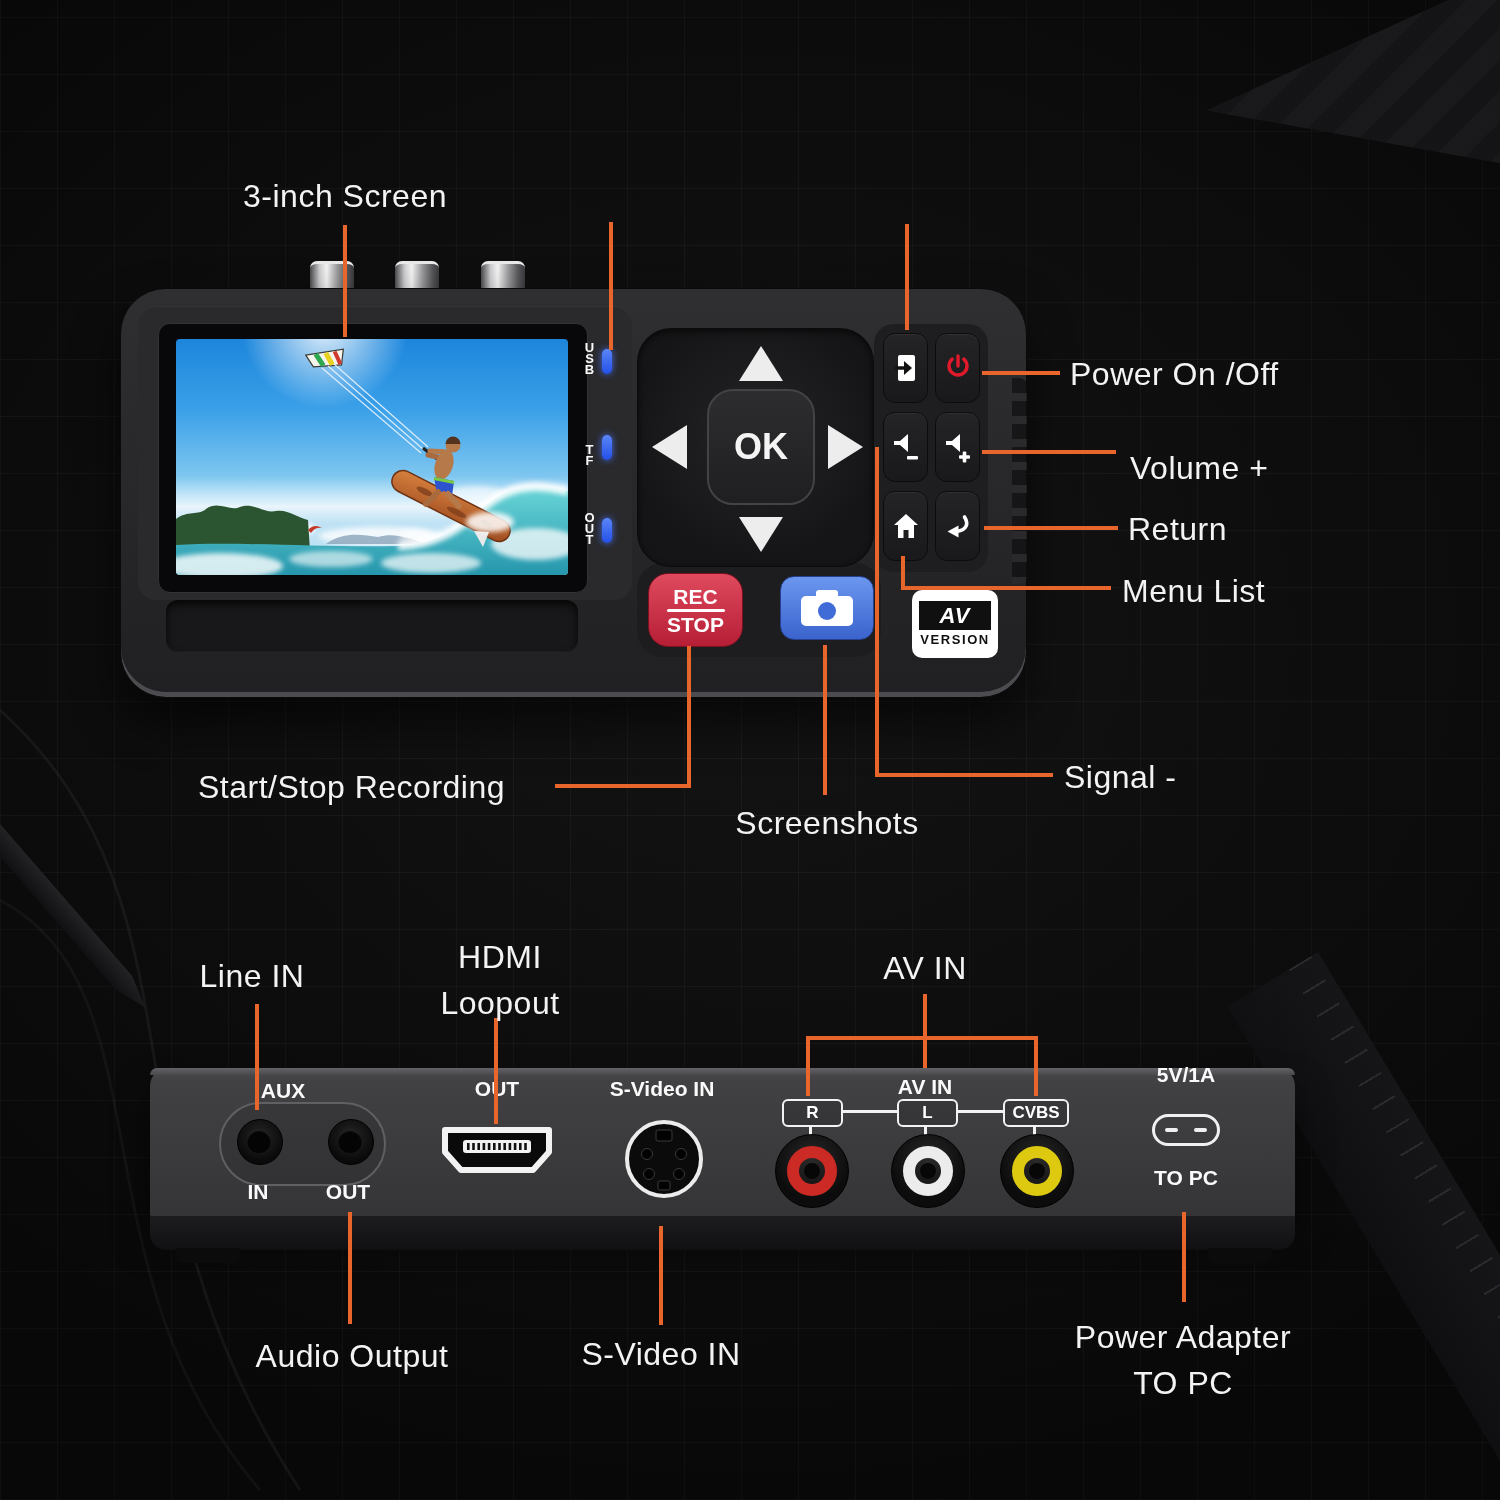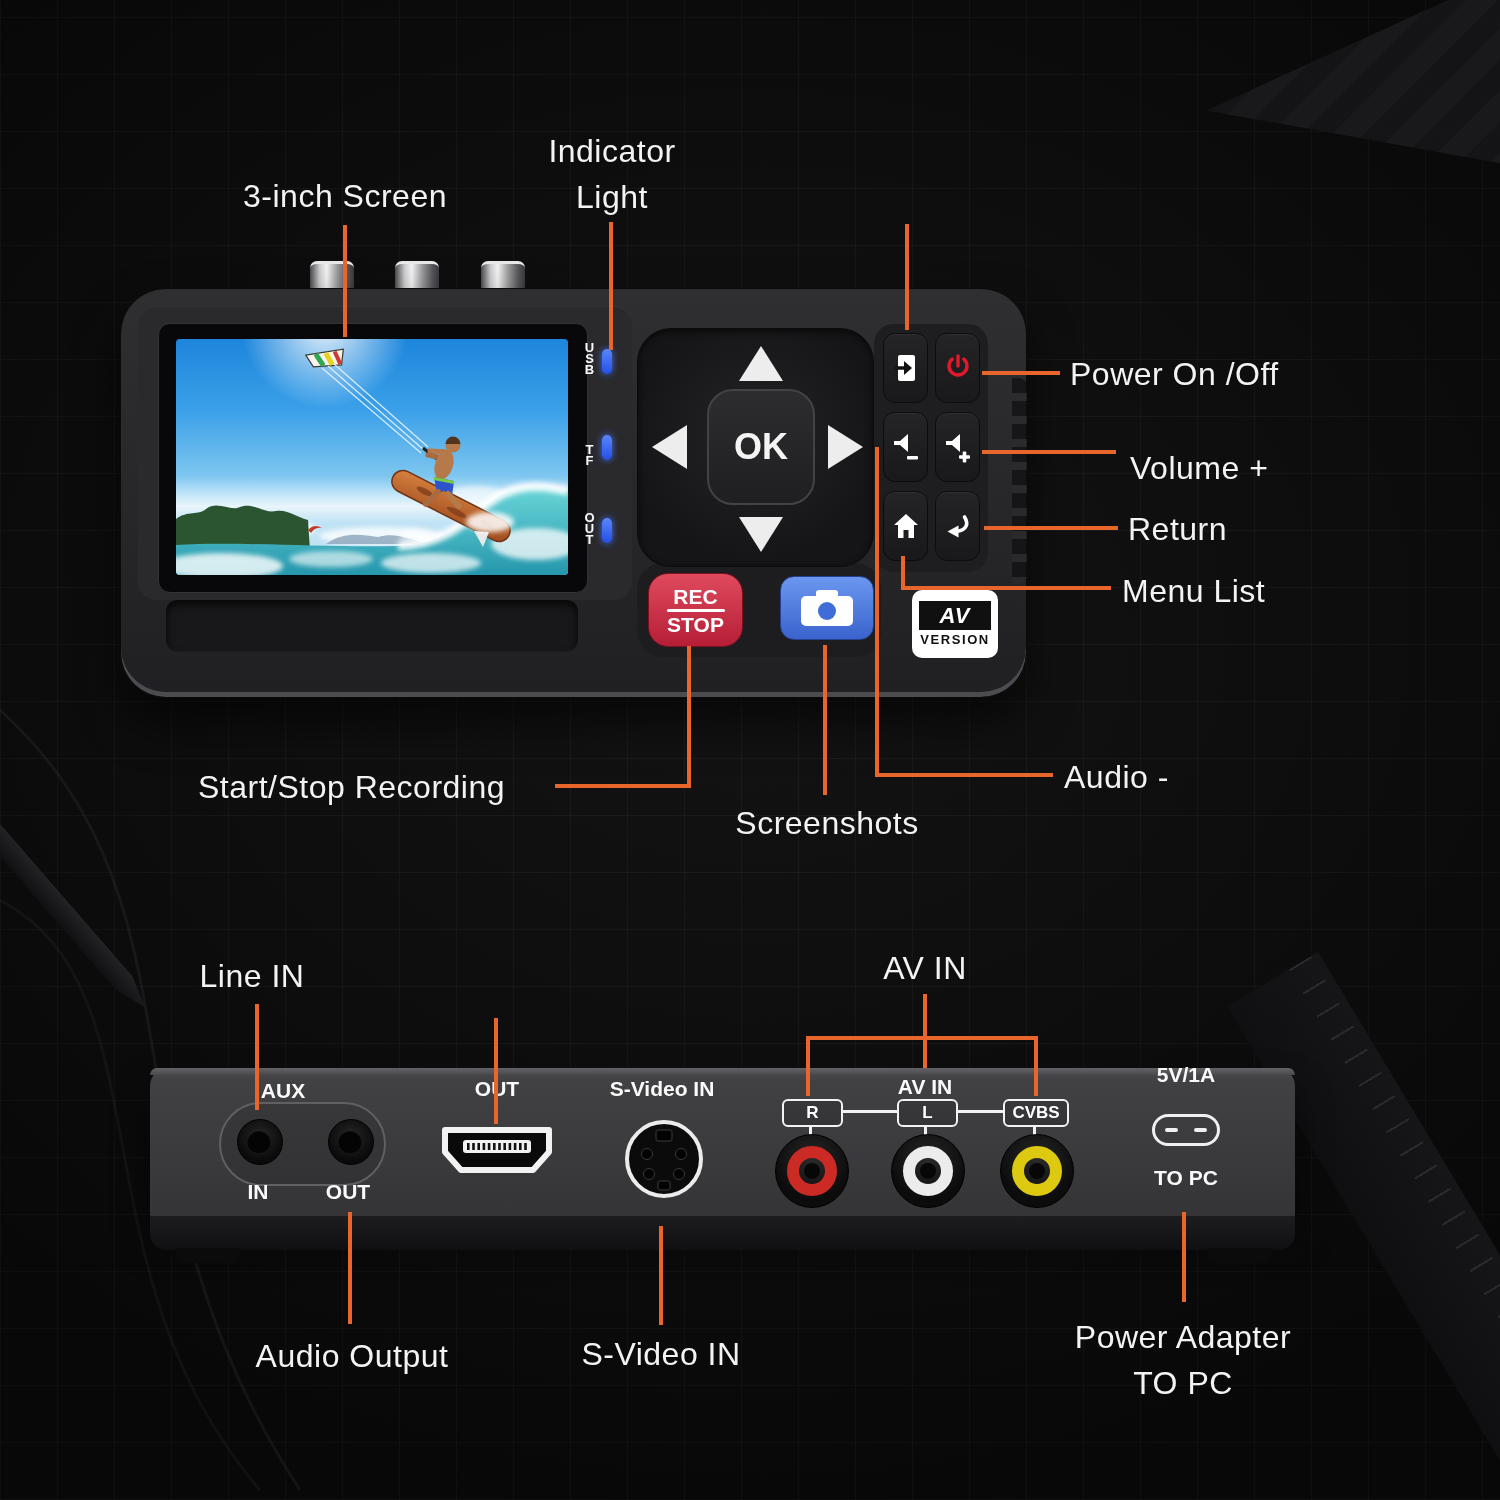--- a/index.html
+++ b/index.html
@@ -283,29 +283,25 @@
   <div class="cl cl-h" style="left:984px;top:526px;width:134px;"></div>
   <div class="cl cl-v" style="left:901px;top:556px;height:34px;"></div>
   <div class="cl cl-h" style="left:901px;top:586px;width:210px;"></div>
   <div class="cl cl-v" style="left:875px;top:447px;height:330px;"></div>
   <div class="cl cl-h" style="left:875px;top:773px;width:178px;"></div>
   <div class="cl cl-v" style="left:687px;top:646px;height:142px;"></div>
   <div class="cl cl-h" style="left:555px;top:784px;width:136px;"></div>
   <div class="cl cl-v" style="left:823px;top:645px;height:150px;"></div>
 
   <div class="lbl center" style="left:345px;top:176px;">3-inch Screen</div>
-  <div class="lbl center two" style="left:612px;top:128px;">
-    <div>Indicator</div>
-    <div>Light</div>
-  </div>
   <div class="lbl" style="left:1070px;top:354px;">Power On /Off</div>
   <div class="lbl" style="left:1130px;top:448px;">Volume +</div>
   <div class="lbl" style="left:1128px;top:509px;">Return</div>
   <div class="lbl" style="left:1122px;top:571px;">Menu List</div>
-  <div class="lbl" style="left:1064px;top:757px;">Audio -</div>
+  <div class="lbl" style="left:1064px;top:757px;">Signal -</div>
   <div class="lbl" style="left:198px;top:767px;">Start/Stop Recording</div>
   <div class="lbl center" style="left:827px;top:803px;">Screenshots</div>
 
   <div class="abs bd-body"></div>
   <div class="abs bd-band"></div>
   <div class="foot" style="left:176px;"></div>
   <div class="foot" style="left:1208px;"></div>
 
   <div class="abs aux-outline"></div>
   <div class="jack" style="left:237px;top:1119px;"></div>
@@ -369,20 +365,24 @@
   <div class="cl cl-v" style="left:494px;top:1018px;height:106px;"></div>
   <div class="cl cl-v" style="left:923px;top:994px;height:74px;"></div>
   <div class="cl cl-h" style="left:806px;top:1036px;width:232px;"></div>
   <div class="cl cl-v" style="left:806px;top:1036px;height:60px;"></div>
   <div class="cl cl-v" style="left:1034px;top:1036px;height:60px;"></div>
   <div class="cl cl-v" style="left:348px;top:1212px;height:112px;"></div>
   <div class="cl cl-v" style="left:659px;top:1226px;height:99px;"></div>
   <div class="cl cl-v" style="left:1182px;top:1212px;height:90px;"></div>
 
   <div class="lbl center" style="left:252px;top:956px;">Line IN</div>
+  <div class="lbl center two" style="left:500px;top:934px;">
+    <div>HDMI</div>
+    <div>Loopout</div>
+  </div>
   <div class="lbl center" style="left:925px;top:948px;">AV IN</div>
   <div class="lbl center" style="left:352px;top:1336px;">Audio Output</div>
   <div class="lbl center" style="left:661px;top:1334px;">S-Video IN</div>
   <div class="lbl center two" style="left:1183px;top:1314px;">
     <div>Power Adapter</div>
     <div>TO PC</div>
   </div>
 
 </div>
 

